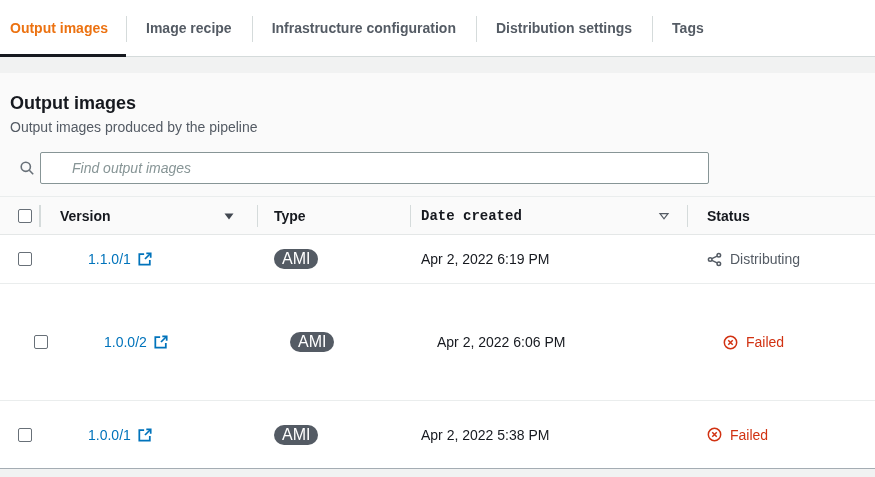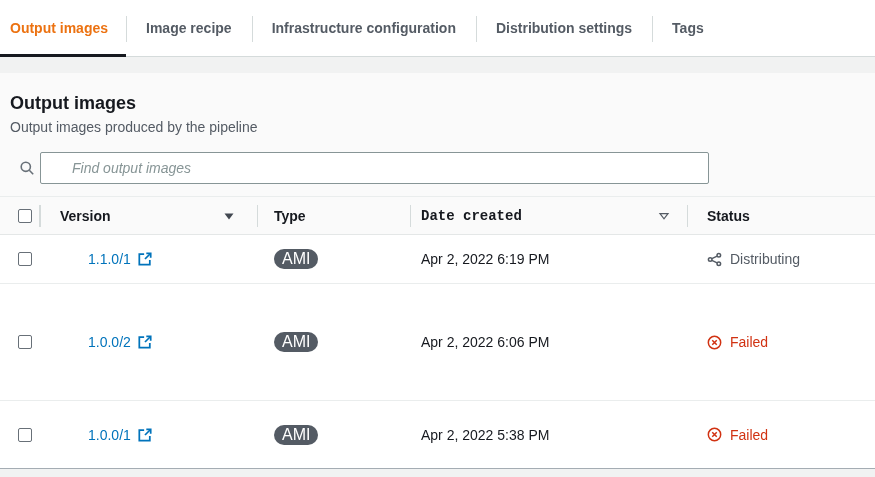--- a/index.html
+++ b/index.html
@@ -117,21 +117,21 @@
   .c-check-head { position: relative; height: 100%; display: flex; align-items: center; }
   .c-check-head::after { left: auto; right: 0; }
   .th.pad-v { padding-left: 20px; padding-right: 22px; justify-content: space-between; }
   .th.pad-t { padding-left: 17px; }
   .th.pad-d { padding-left: 11px; padding-right: 17px; justify-content: space-between; font-family: Liberation Mono, monospace; }
   .th.pad-s { padding-left: 20px; }
 
   .row { background: #ffffff; }
   .row.r1, .row.r2 { border-top: 1px solid #eaeded; }
   .r0 { height: 48px; }
-  .r1 { height: 117px; }
+  .r1 { height: 117px; padding-left: 16px; }
   .r2 { height: 68px; }
 
   .cell { display: flex; align-items: center; height: 100%; }
   .c-check { padding-left: 18px; }
   input[type="checkbox"] {
     appearance: none;
     -webkit-appearance: none;
     width: 14px; height: 14px;
     border: 1px solid #687078;
     border-radius: 2px;

